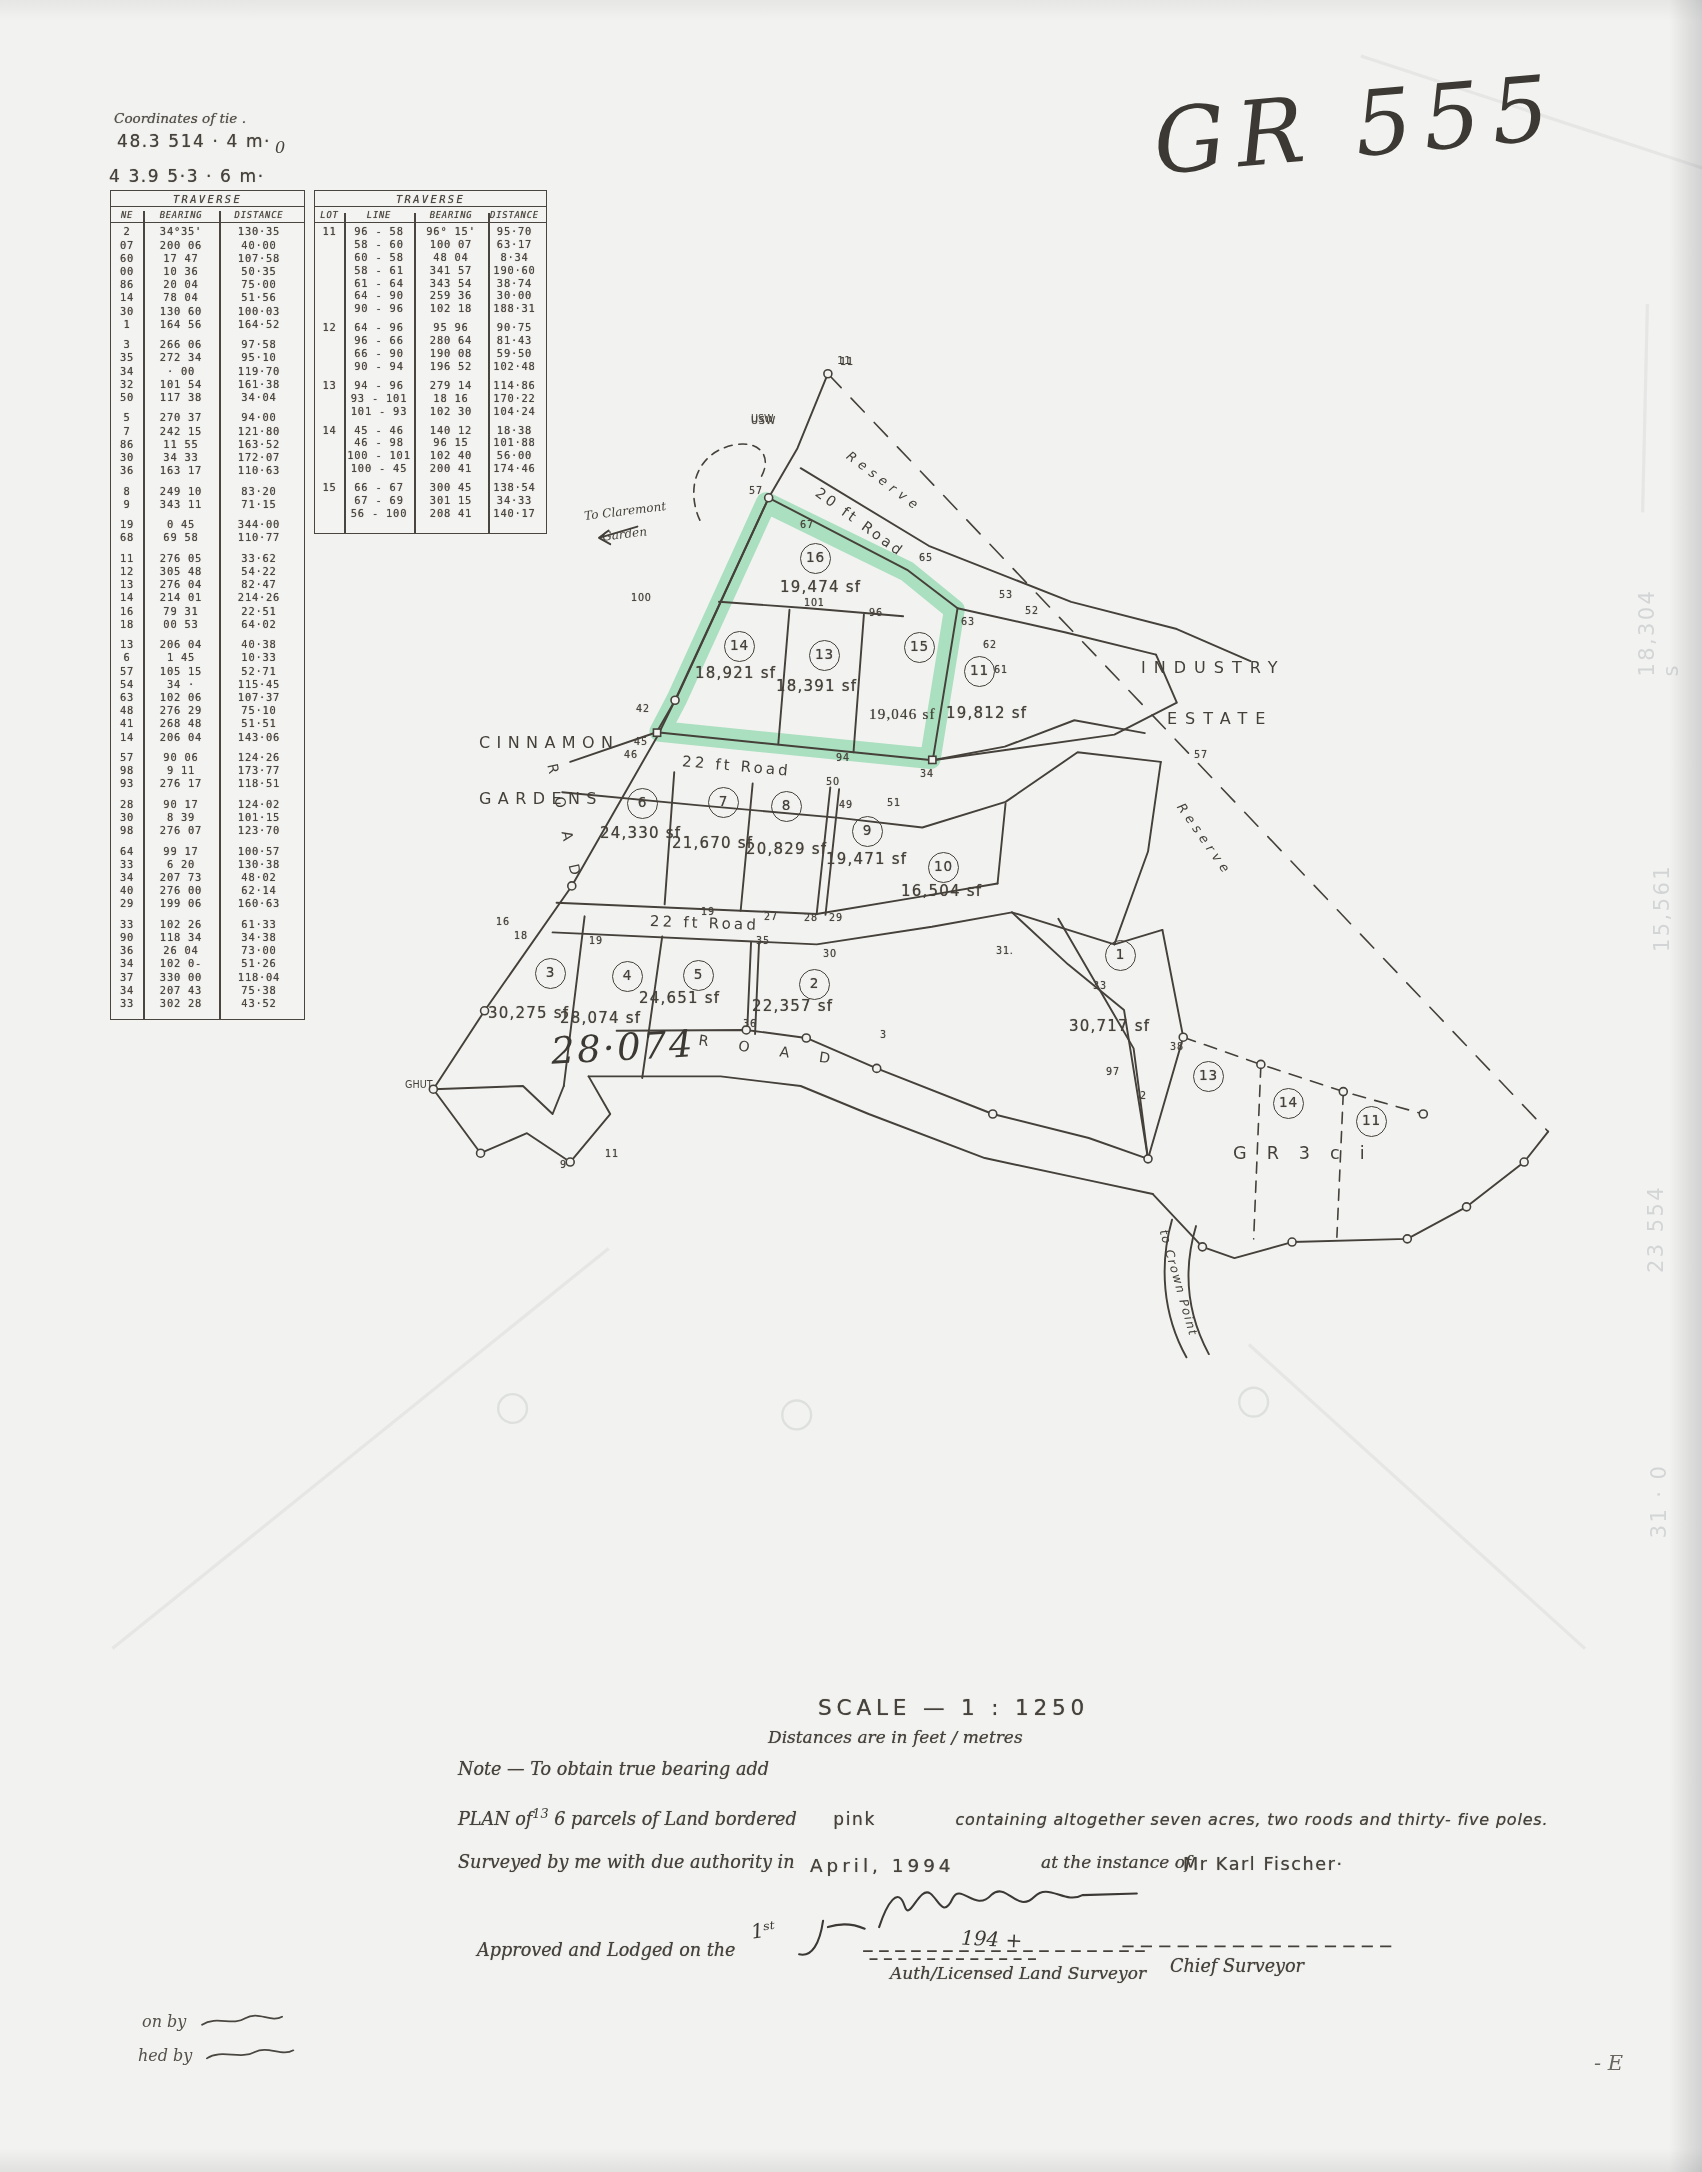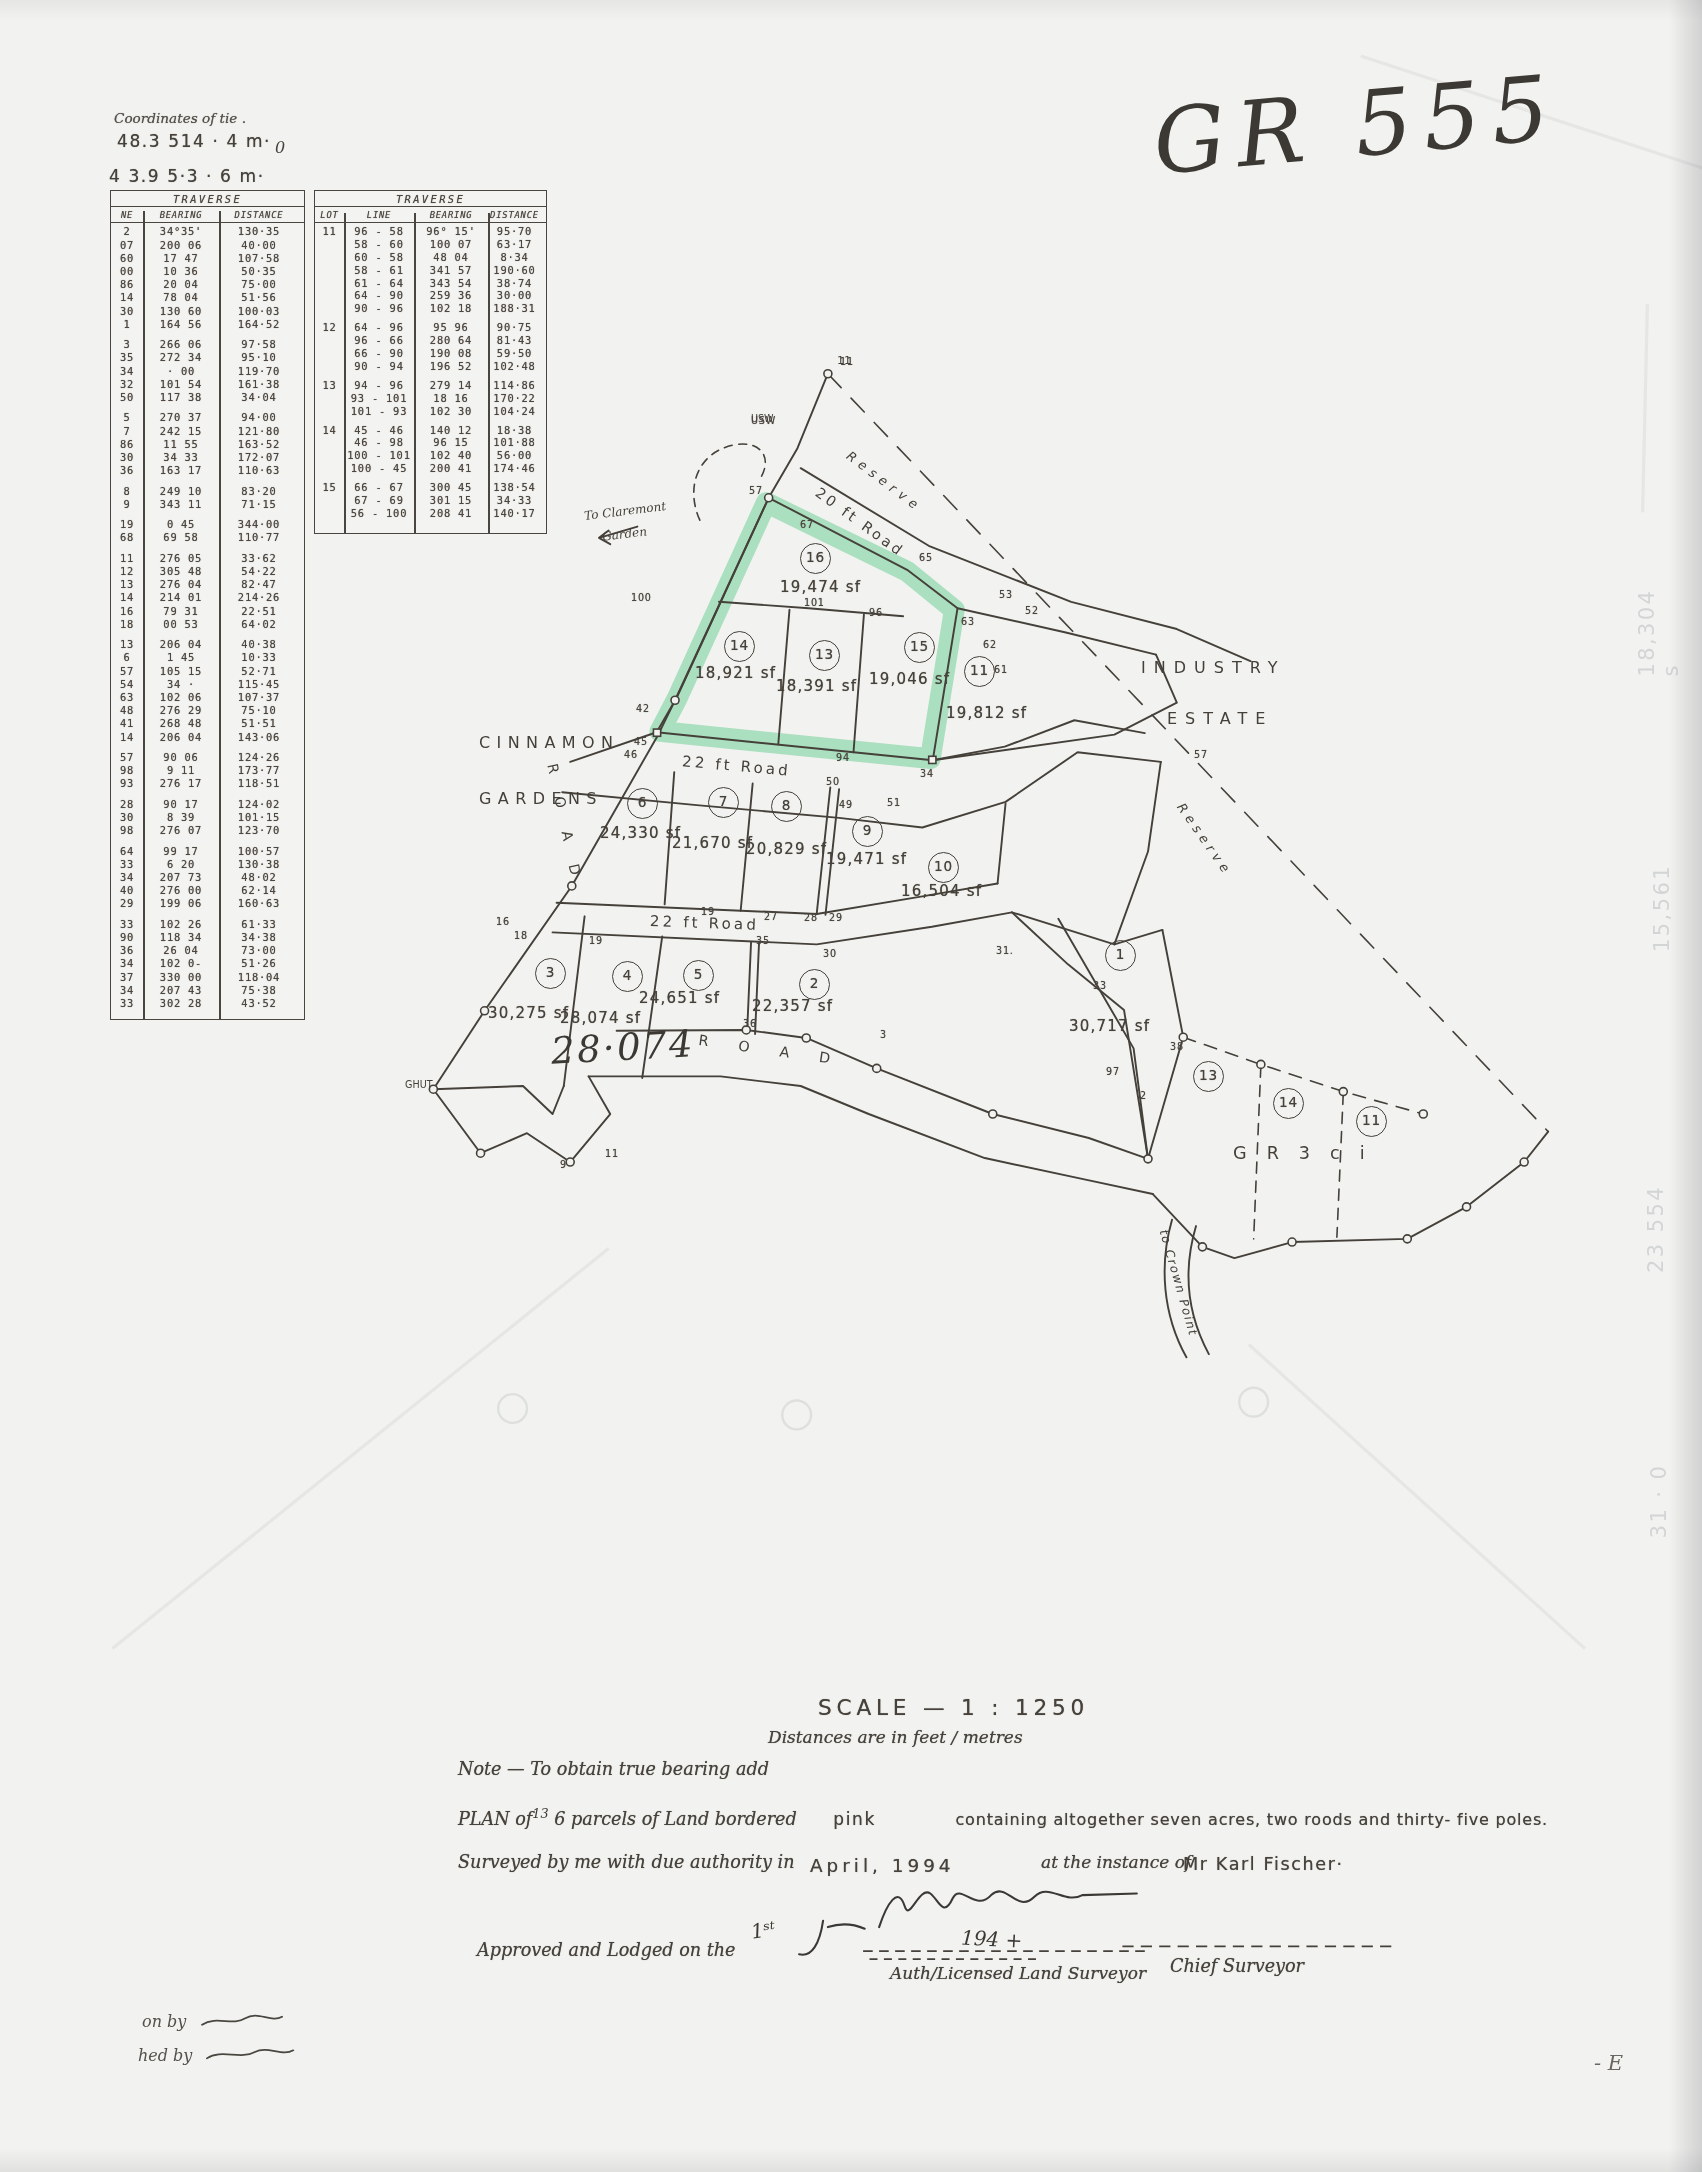--- a/index.html
+++ b/index.html
@@ -643,21 +643,21 @@
   <div class="place hand hw" style="left:551px;top:1026px;font-size:37px;transform:rotate(-3deg);letter-spacing:2.4px;">28·074</div>
 
   <div id="lot-markers">
       <div class="lot-c fuzz" style="left: 800px; top: 543px;">16</div>
       <div class="lot-a fuzz" style="left: 780px; top: 578px;">19,474 sf</div>
       <div class="lot-c fuzz" style="left: 724px; top: 631px;">14</div>
       <div class="lot-a fuzz" style="left: 695px; top: 664px;">18,921 sf</div>
       <div class="lot-c fuzz" style="left: 809px; top: 640px;">13</div>
       <div class="lot-a fuzz" style="left: 776px; top: 677px;">18,391 sf</div>
       <div class="lot-c fuzz" style="left: 904px; top: 632px;">15</div>
-      <div class="lot-a fuzz" style="left: 869px; top: 670px;">19,046 sf</div>
+      <div class="lot-a fuzz" style="left: 869px; top: 706px; font-family: Liberation Serif, serif;">19,046 sf</div>
       <div class="lot-c fuzz" style="left: 964px; top: 656px;">11</div>
       <div class="lot-a fuzz" style="left: 946px; top: 704px;">19,812 sf</div>
       <div class="lot-c fuzz" style="left: 627px; top: 788px;">6</div>
       <div class="lot-a fuzz" style="left: 600px; top: 824px;">24,330 sf</div>
       <div class="lot-c fuzz" style="left: 708px; top: 787px;">7</div>
       <div class="lot-a fuzz" style="left: 672px; top: 834px;">21,670 sf</div>
       <div class="lot-c fuzz" style="left: 771px; top: 791px;">8</div>
       <div class="lot-a fuzz" style="left: 746px; top: 840px;">20,829 sf</div>
       <div class="lot-c fuzz" style="left: 852px; top: 816px;">9</div>
       <div class="lot-a fuzz" style="left: 826px; top: 850px;">19,471 sf</div>
@@ -727,21 +727,21 @@
     </div>
 
   <div class="abs lettered fuzz" style="left:818px;top:1695px;font-size:21.6px;letter-spacing:4.8px;">SCALE — 1 : 1250</div>
   <div class="abs hand fuzz" style="left:768px;top:1727px;font-size:17px;">Distances are in feet / metres</div>
   <div class="abs hand fuzz" style="left:458px;top:1759px;font-size:17.6px;">Note — To obtain true bearing add</div>
 
   <div class="abs" style="left:458px;top:1806px;font-size:17.6px;">
     <span class="hand fuzz">PLAN of</span><sup class="hand hw" style="font-size:12.8px;">13</sup>
     <span class="hand fuzz">6 parcels of Land bordered</span>
     <span class="lettered fuzz" style="margin-left:31px;font-size:17px;">pink</span>
-    <span class="lettered fuzz" style="margin-left:74px;font-size:16px;letter-spacing:0.8px;">containing  altogether  seven  acres,  two  roods  and  thirty- five  poles.</span>
+    <span class="lettered fuzz" style="margin-left:74px;font-size:16px;letter-spacing:0.8px;font-style:italic;">containing  altogether  seven  acres,  two  roods  and  thirty- five  poles.</span>
   </div>
 
   <div class="abs hand fuzz" style="left:458px;top:1852px;font-size:17.6px;">Surveyed by me with due authority in</div>
   <div class="abs lettered fuzz" style="left:810px;top:1855px;font-size:18.4px;letter-spacing:4px;">April,  1994</div>
   <div class="abs hand fuzz" style="left:1041px;top:1852px;font-size:17px;">at the instance of</div>
   <div class="abs lettered fuzz" style="left:1183px;top:1854px;font-size:17.6px;">Mr  Karl  Fischer·</div>
   <div class="abs hand fuzz" style="left:890px;top:1963px;font-size:17px;">Auth/Licensed Land Surveyor</div>
 
   <div class="abs hand fuzz" style="left:477px;top:1940px;font-size:17.6px;">Approved and Lodged on the</div>
   <div class="abs hand hw" style="left:751px;top:1918px;font-size:20px;transform:rotate(-9deg);">1ˢᵗ</div>

